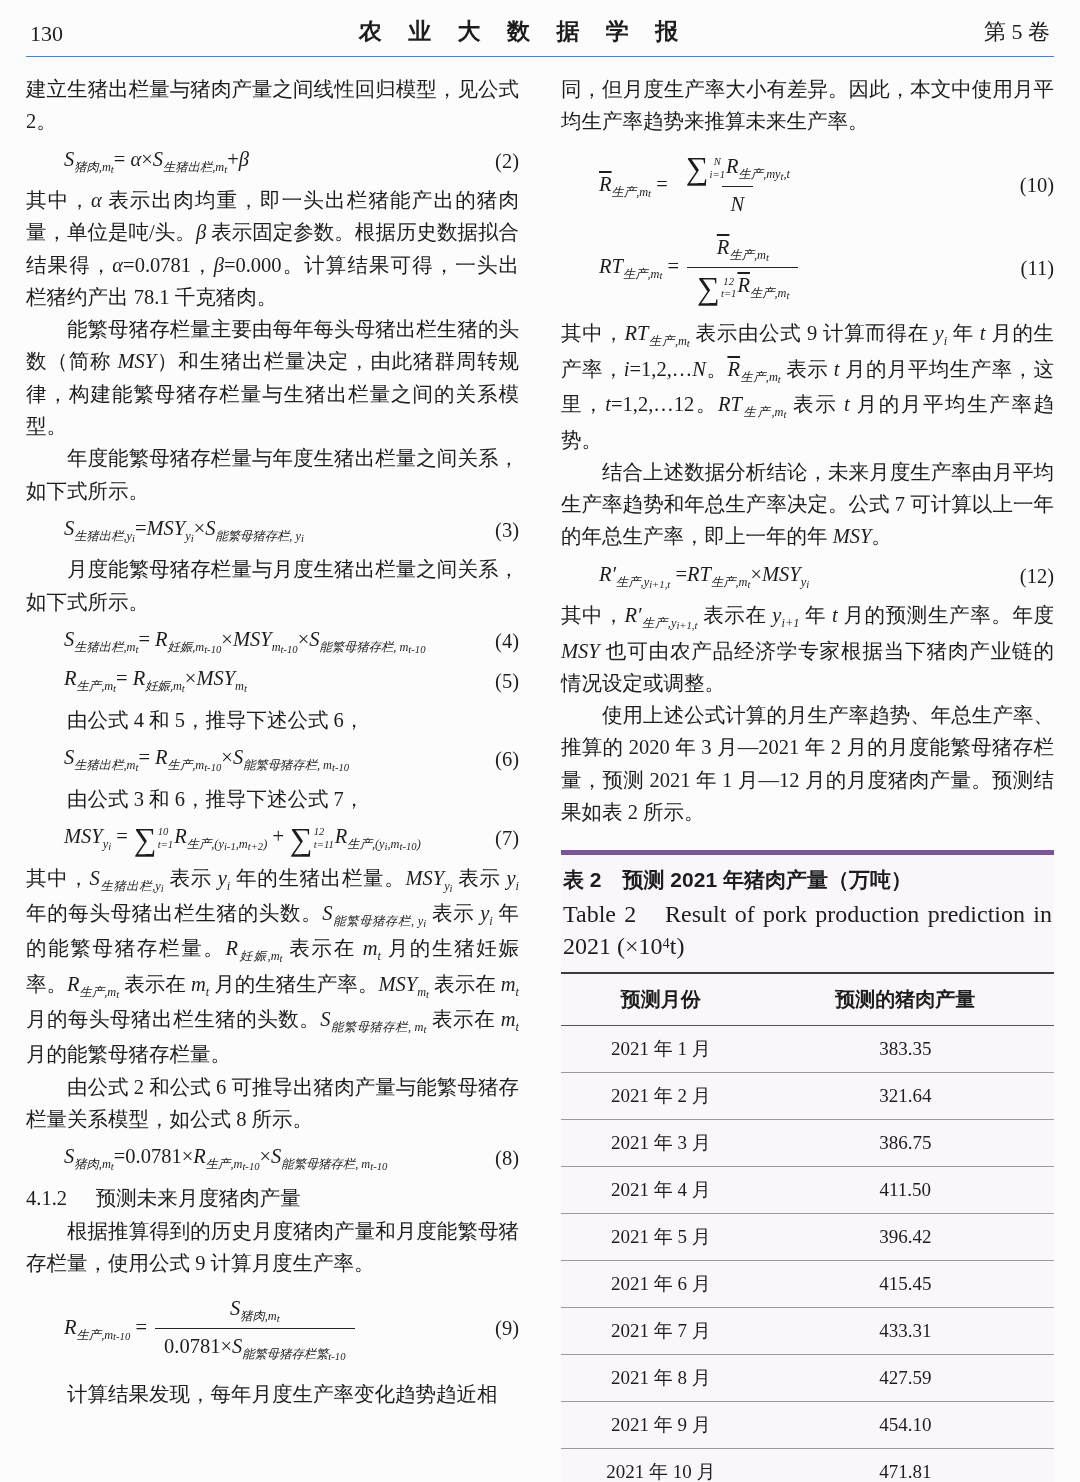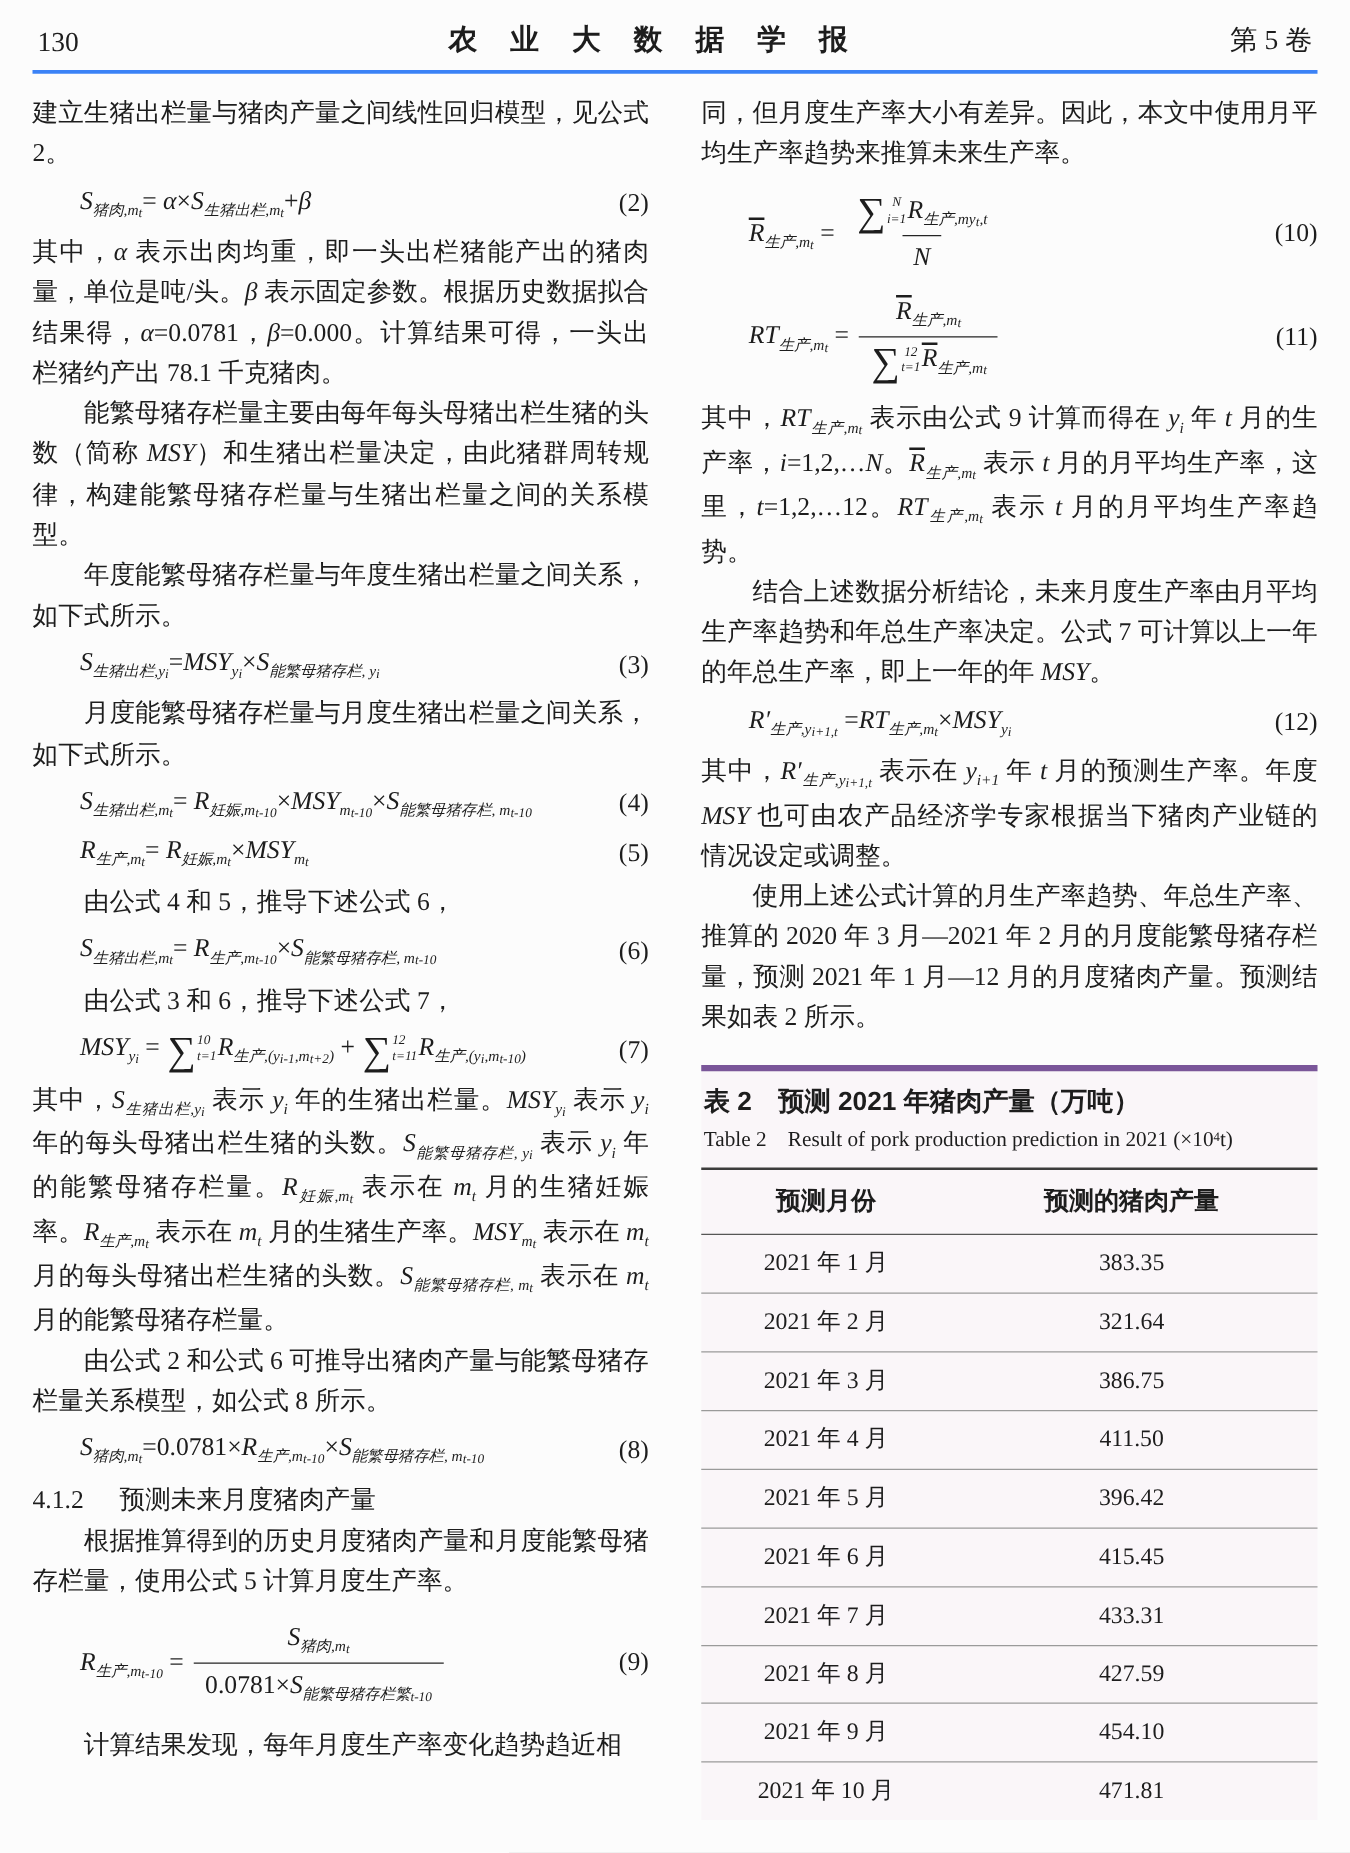--- a/index.html
+++ b/index.html
@@ -5,21 +5,21 @@
   html,body{margin:0;padding:0;background:#e8e8e8;}
   .page{
     width:1080px;height:1482px;box-sizing:border-box;overflow:hidden;
     background:#fcfcfc;color:#1d1d1d;margin:0 auto;position:relative;
     padding:10px 26px 0 26px;
     font-family:"Liberation Serif","DejaVu Serif",serif;
   }
   
   .runhead{
     display:flex;justify-content:space-between;align-items:flex-end;
-    padding:6px 4px 9px 4px;border-bottom:3px solid #3b82f6;
+    padding:6px 4px 9px 4px;border-bottom:1px solid #3b82f6;
   }
   .runhead .pageno,.runhead .vol{font-size:22px;}
   .runhead .jtitle{
     font-family:"Liberation Sans","DejaVu Sans",sans-serif;
     font-weight:600;font-size:23px;letter-spacing:10px;text-align:center;
   }
   
   .cols{display:flex;gap:42px;padding-top:16px;}
   .col{flex:1;min-width:0;font-size:20.5px;line-height:1.575;text-align:justify;}
   .para{margin:0;}
@@ -42,21 +42,21 @@
   .eq.tall{margin:14px 0;}
   .eq .eq-body{flex:1;line-height:1.4;}
   .eq .eq-num{flex:none;padding-left:8px;}
   
   .table-wrap{margin-top:22px;background:#faf6f9;}
   .tbar{height:5px;background:#7a5699;}
   .tcap-zh{
     font-family:Liberation Sans, sans-serif;font-weight:700;
     font-size:21px;padding:11px 2px 3px 2px;text-align:left;line-height:1.3;
   }
-  .tcap-en{font-size:17px;padding:3px 2px 10px 2px;border-bottom:2px solid #3c3c3c;line-height:1.3;}
+  .tcap-en{font-size:24px;padding:3px 2px 10px 2px;border-bottom:2px solid #3c3c3c;line-height:1.3;}
   .thead{
     display:flex;align-items:center;padding:10px 2px;border-bottom:1.6px solid #565656;
     font-family:"Liberation Sans","DejaVu Sans",sans-serif;font-weight:700;font-size:20px;
   }
   .trow{display:flex;align-items:center;padding:8px 2px;border-bottom:1px solid #9a9a9a;font-size:19px;}
   .trow:last-child{border-bottom:none;}
   .c1{width:40%;text-align:center;}
   .c2{width:60%;text-align:center;}
 </style>
 </head>
@@ -114,21 +114,21 @@
             </span><span class="mi">R</span><span class="msub">生产,(y</span><span class="msub2">i</span><span class="msub">,m</span><span class="msub2">t-10</span><span class="msub">)</span></span>
           <span class="eq-num">(7)</span>
         </div>
         <p class="para"><span class="mn">其中，</span><span class="mi">S</span><span class="msub">生猪出栏,y</span><span class="msub2">i</span><span class="mn"> 表示 </span><span class="mi">y</span><span class="msub">i</span><span class="mn"> 年的生猪出栏量。</span><span class="mi">MSY</span><span class="msub">y</span><span class="msub2">i</span><span class="mn"> 表示 </span><span class="mi">y</span><span class="msub">i</span><span class="mn"> 年的每头母猪出栏生猪的头数。</span><span class="mi">S</span><span class="msub">能繁母猪存栏, y</span><span class="msub2">i</span><span class="mn"> 表示 </span><span class="mi">y</span><span class="msub">i</span><span class="mn"> 年的能繁母猪存栏量。</span><span class="mi">R</span><span class="msub">妊娠,m</span><span class="msub2">t</span><span class="mn"> 表示在 </span><span class="mi">m</span><span class="msub">t</span><span class="mn"> 月的生猪妊娠率。</span><span class="mi">R</span><span class="msub">生产,m</span><span class="msub2">t</span><span class="mn"> 表示在 </span><span class="mi">m</span><span class="msub">t</span><span class="mn"> 月的生猪生产率。</span><span class="mi">MSY</span><span class="msub">m</span><span class="msub2">t</span><span class="mn"> 表示在 </span><span class="mi">m</span><span class="msub">t</span><span class="mn"> 月的每头母猪出栏生猪的头数。</span><span class="mi">S</span><span class="msub">能繁母猪存栏, m</span><span class="msub2">t</span><span class="mn"> 表示在 </span><span class="mi">m</span><span class="msub">t</span><span class="mn"> 月的能繁母猪存栏量。</span></p>
         <p class="para ind"><span class="mn">由公式 2 和公式 6 可推导出猪肉产量与能繁母猪存栏量关系模型，如公式 8 所示。</span></p>
         <div class="eq">
           <span class="eq-body"><span class="mi">S</span><span class="msub">猪肉,m</span><span class="msub2">t</span><span class="mn">=0.0781×</span><span class="mi">R</span><span class="msub">生产,m</span><span class="msub2">t-10</span><span class="mn">×</span><span class="mi">S</span><span class="msub">能繁母猪存栏, m</span><span class="msub2">t-10</span></span>
           <span class="eq-num">(8)</span>
         </div>
         <p class="subhead"><span class="sec-num">4.1.2</span><span class="sec-label">预测未来月度猪肉产量</span></p>
-        <p class="para ind"><span class="mn">根据推算得到的历史月度猪肉产量和月度能繁母猪存栏量，使用公式 5 计算月度生产率。</span></p>
+        <p class="para ind"><span class="mn">根据推算得到的历史月度猪肉产量和月度能繁母猪存栏量，使用公式 9 计算月度生产率。</span></p>
         <div class="eq tall">
           <span class="eq-body"><span class="mi">R</span><span class="msub">生产,m</span><span class="msub2">t-10</span><span class="mn"> = </span><span class="frac">
               <span class="fn"><span class="mi">S</span><span class="msub">猪肉,m</span><span class="msub2">t</span></span>
               <span class="fd"><span class="mn">0.0781×</span><span class="mi">S</span><span class="msub">能繁母猪存栏繁</span><span class="msub2">t-10</span></span>
             </span></span>
           <span class="eq-num">(9)</span>
         </div>
         <p class="para ind"><span class="mn">计算结果发现，每年月度生产率变化趋势趋近相</span></p>
       </div>
 

